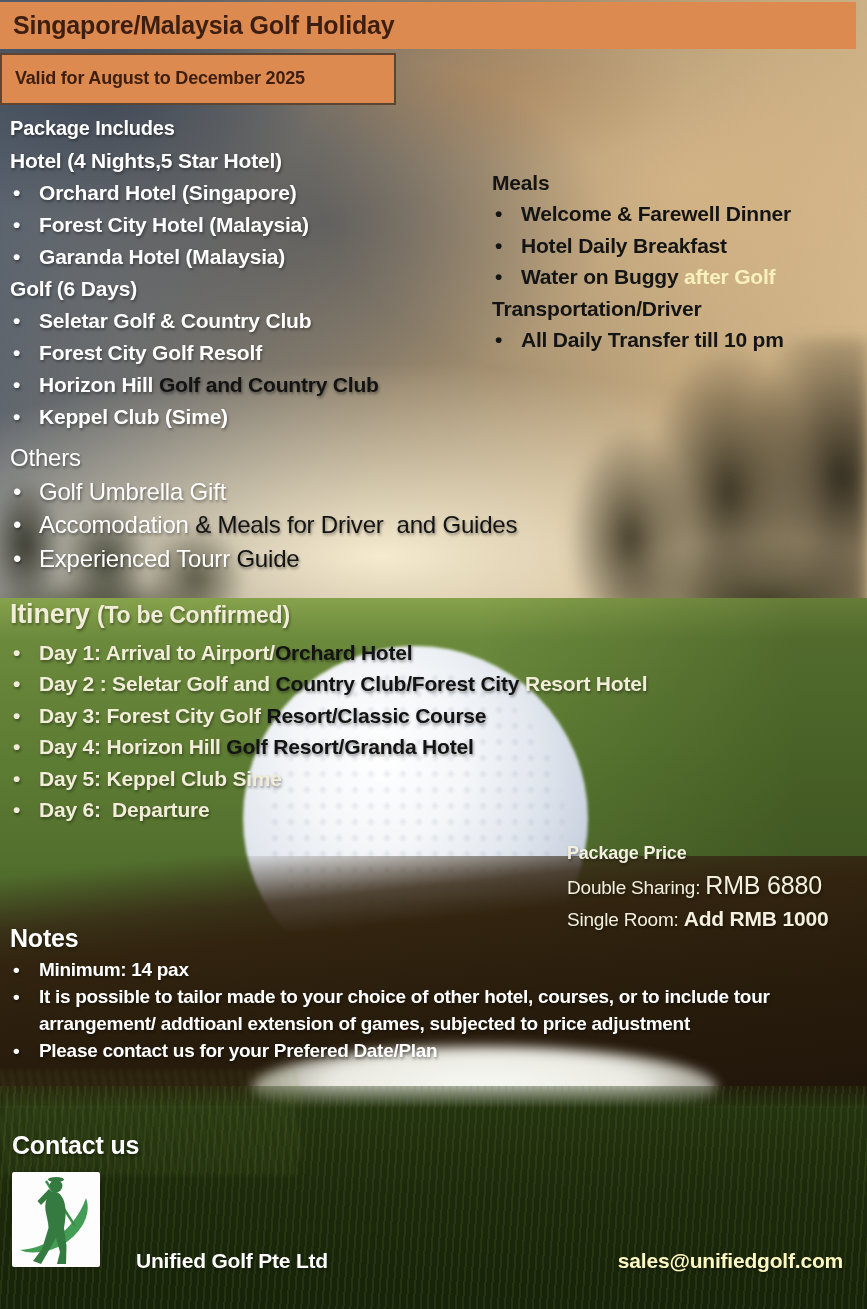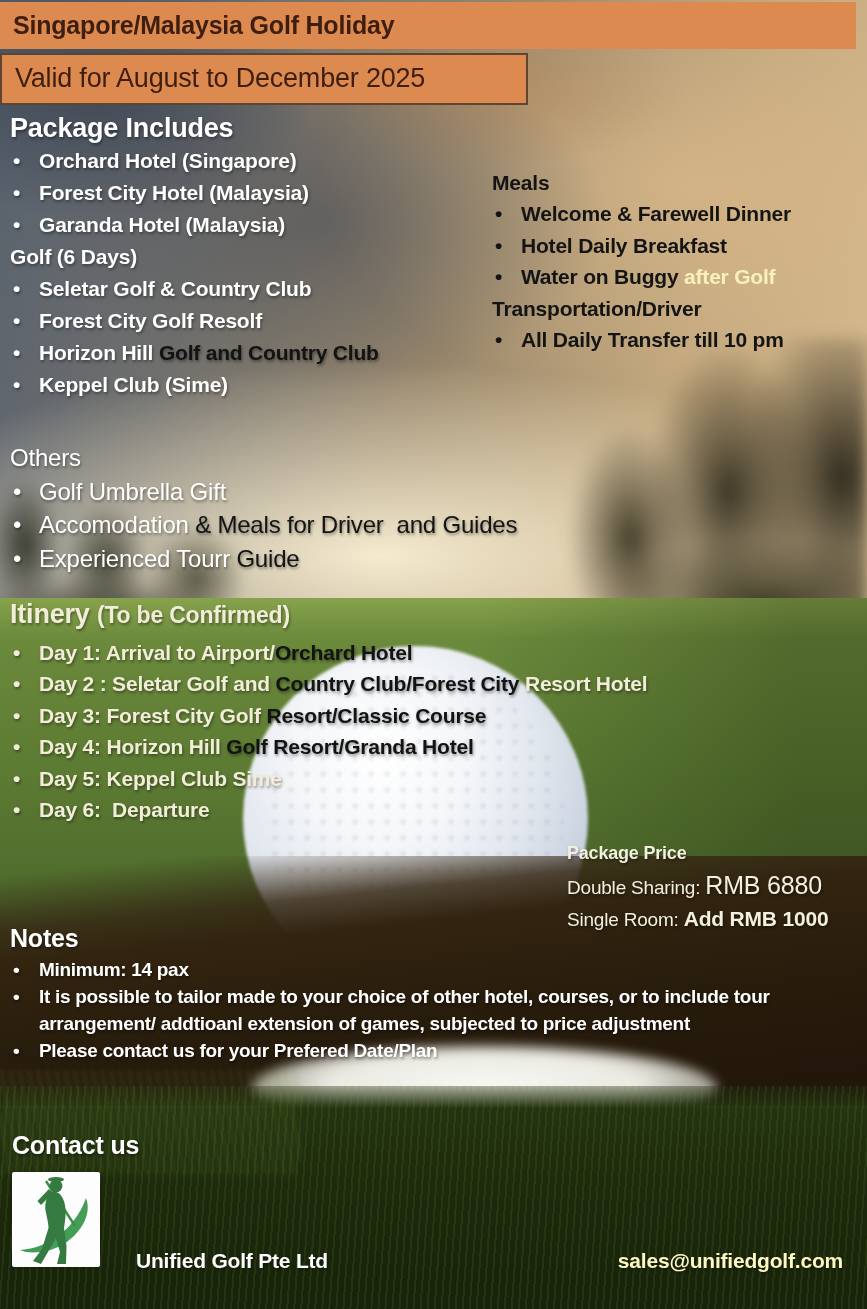--- a/index.html
+++ b/index.html
@@ -74,36 +74,36 @@
     background:repeating-linear-gradient(80deg, rgba(124,154,62,0.35) 0 3px, rgba(0,0,0,0) 3px 9px);
     filter:blur(2.5px);opacity:.7;
   }
   
   .banner1{
     position:absolute;left:0;top:2px;width:856px;height:47px;z-index:10;
     background:#DC8A4F;line-height:47px;padding-left:13px;box-sizing:border-box;
     font-size:25px;font-weight:bold;color:#3D1E10;
   }
   .banner2{
-    position:absolute;left:0;top:53px;width:528px;height:52px;z-index:10;
+    position:absolute;left:0;top:53px;width:396px;height:52px;z-index:10;
     background:#DC8A4F;border:2px solid rgba(72,56,44,0.85);box-sizing:border-box;
-    line-height:47px;padding-left:13px;font-size:27px;font-weight:400;color:#3D1E10;
+    line-height:47px;padding-left:13px;font-size:18px;font-weight:700;color:#3D1E10;
   }
   
   .sec{position:absolute;z-index:10;}
   .shadow{text-shadow:1px 2px 3px rgba(0,0,0,0.4);}
   .seg{white-space:pre-wrap;}
   .k{color:#131313;}
   .wseg{color:#fef9c3;text-shadow:none;opacity:.9;}
   ul.list{list-style:none;margin:0;padding:0;}
   ul.list li{position:relative;padding-left:29px;}
   ul.list li::before{content:"\2022";position:absolute;left:3px;top:0;}
 
   .sec-package{left:10px;top:111px;width:482px;font-size:21px;font-weight:bold;color:#fff;line-height:32px;}
-  .sec-package .h1{font-size:27px;line-height:34px;}
+  .sec-package .h1{font-size:20px;line-height:34px;}
   .sec-meals{left:492px;top:167px;width:375px;font-size:21px;font-weight:bold;color:#141414;line-height:31.4px;}
   .sec-others{left:10px;top:441px;width:565px;font-size:24px;font-weight:400;color:#fff;line-height:33.5px;}
   .sec-itin{left:10px;top:597px;width:745px;font-size:21px;font-weight:bold;color:#F2EDD8;}
   .sec-itin .h1{font-size:27px;line-height:34px;margin-bottom:5px;}
   .sec-itin .h1 .sub{font-size:23px;}
   .sec-itin li{line-height:31.4px;}
   .sec-price{left:567px;top:837px;color:#F4F0DF;}
   .sec-price .h1{font-size:18px;font-weight:bold;line-height:33px;}
   .sec-price .line{font-size:19px;line-height:31px;}
   .sec-price .val1{font-size:25px;font-weight:400;}
@@ -136,20 +136,21 @@
 
   <div class="banner1">
     <span class="seg">Singapore/Malaysia Golf Holiday</span>
   </div>
   <div class="banner2">
     <span class="seg">Valid for August to December 2025</span>
   </div>
 
   <section class="sec sec-package shadow">
     <div class="h1">Package Includes</div>
+    <div class="h2">Hotel (4 Nights,5 Star Hotel)</div>
     <ul class="list">
       <li><span class="seg">Orchard Hotel (Singapore)</span></li>
       <li><span class="seg">Forest City Hotel (Malaysia)</span></li>
       <li><span class="seg">Garanda Hotel (Malaysia)</span></li>
     </ul>
     <div class="h2">Golf  (6 Days)</div>
     <ul class="list">
       <li><span class="seg">Seletar Golf &amp; Country Club</span><span class="seg k"></span></li>
       <li><span class="seg">Forest City Golf Resolf</span><span class="seg k"></span></li>
       <li><span class="seg">Horizon Hill </span><span class="seg k">Golf and Country Club</span></li>

